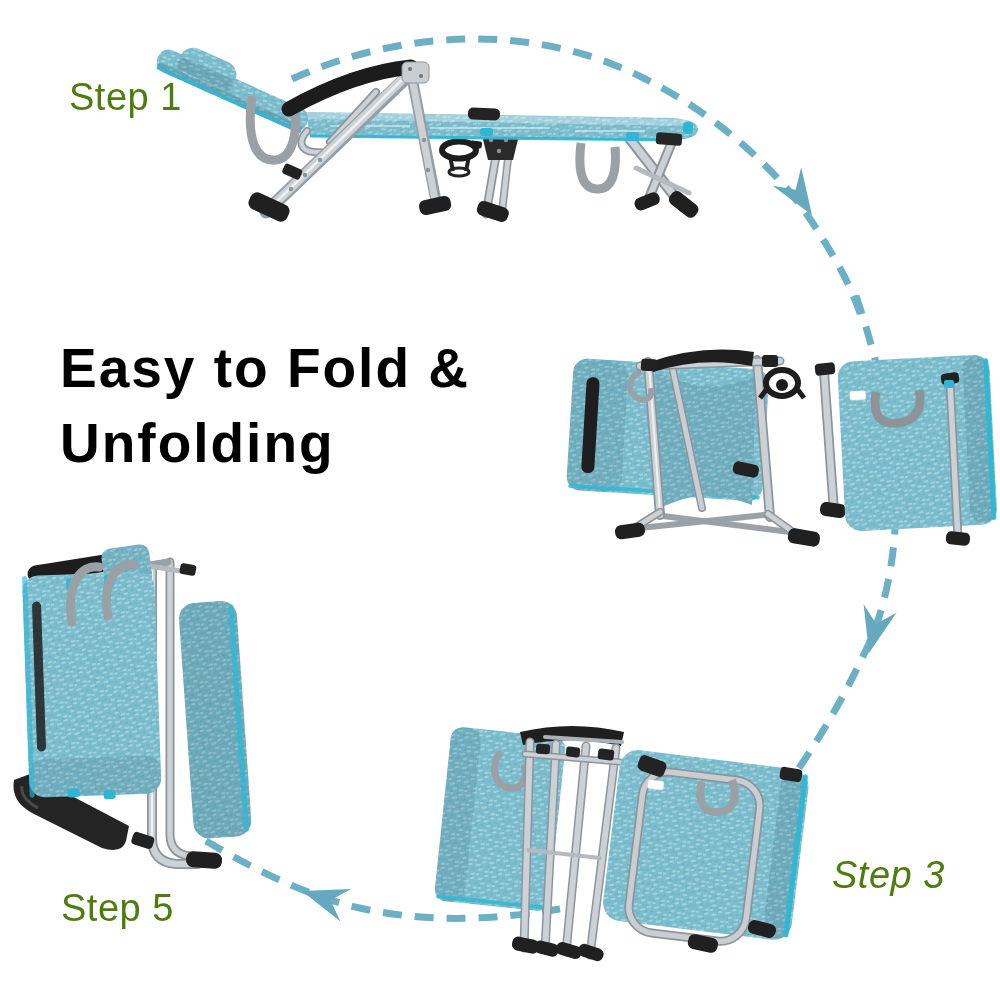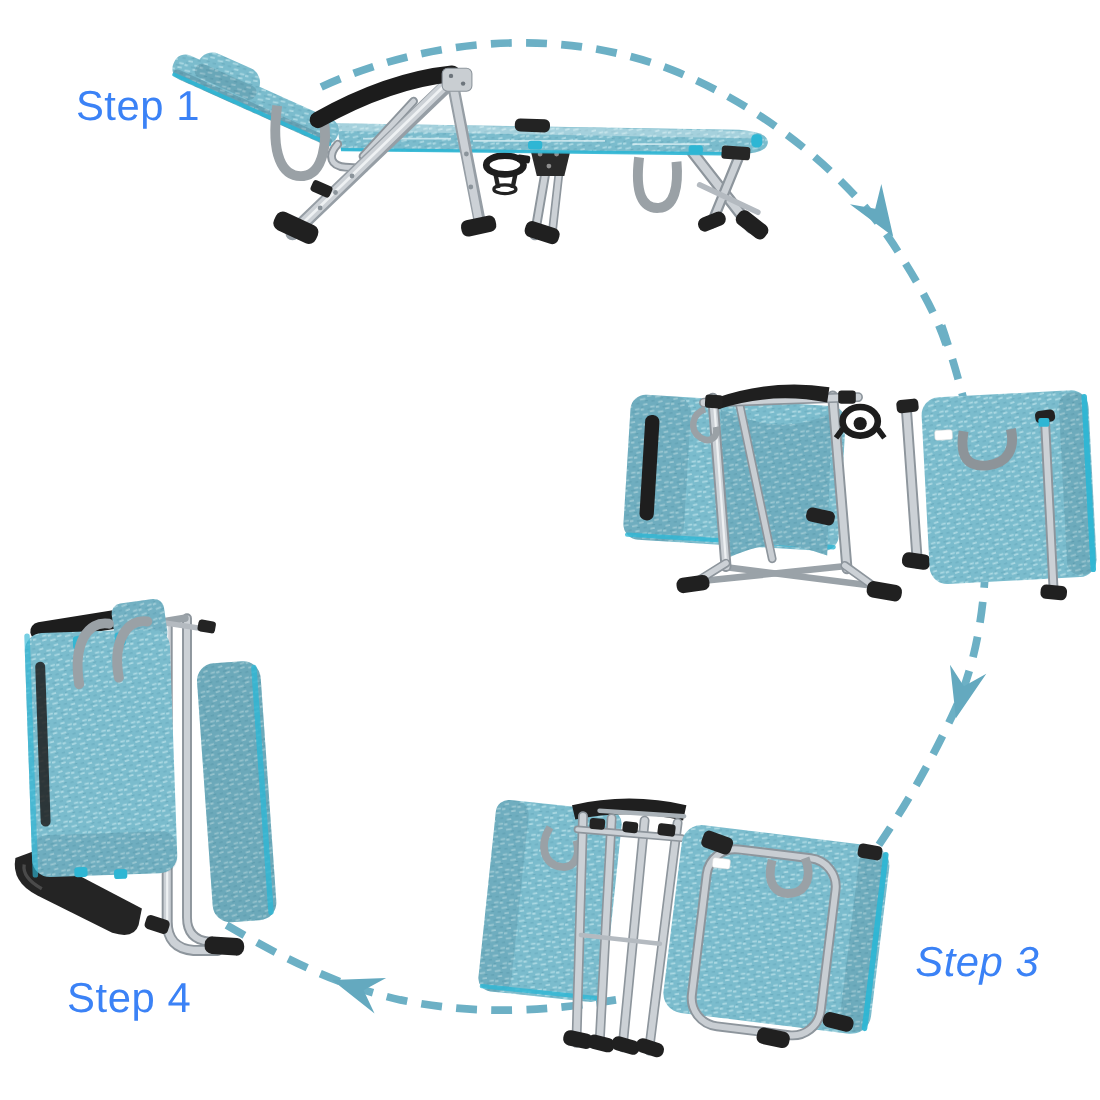--- a/index.html
+++ b/index.html
@@ -2,21 +2,21 @@
 <html><head>
 <meta charset="utf-8">
 <style>
   html,body{margin:0;padding:0;background:#ffffff;}
   #stage{
     position:relative;width:1000px;height:1000px;background:#ffffff;overflow:hidden;
     font-family:"Liberation Sans", sans-serif;
   }
   #art{position:absolute;left:0;top:0;}
   .step-label{
-    position:absolute;font-size:38px;line-height:1.1;color:#3b82f6;
+    position:absolute;font-size:38px;line-height:1.1;color:#4d7c0f;
     letter-spacing:0.5px;white-space:nowrap;
   }
   .headline{
     position:absolute;left:60px;top:331px;color:#000;
     font-size:55px;font-weight:700;line-height:75px;letter-spacing:2px;
     white-space:nowrap;
   }
   #step1{left:69px;top:77px;}
   #step2{left:884px;top:259px;}
   #step3{left:832px;top:855px;font-style:italic;}
@@ -282,16 +282,20 @@
     </g>
 
     <path d="M 72 622 C 66 585 80 564 99 567" stroke="#9aa1a6" stroke-width="9" fill="none" stroke-linecap="round"></path>
     <path d="M 108 616 C 102 582 116 562 134 565" stroke="#9aa1a6" stroke-width="9" fill="none" stroke-linecap="round"></path>
 
     <rect x="186" y="852" width="36" height="16" rx="7" fill="#202020" transform="rotate(4 204 860)"></rect>
     <rect x="132" y="834" width="22" height="13" rx="4" fill="#222" transform="rotate(18 143 840)"></rect>
   </g>
 </svg>
 
+  <div class="headline">
+    <div>Easy to Fold &amp;</div>
+    <div>Unfolding</div>
+  </div>
   <div id="step1" class="step-label">Step 1</div>
   <div id="step3" class="step-label">Step 3</div>
-  <div id="step4" class="step-label">Step 4</div>
+  <div id="step4" class="step-label">Step 5</div>
 </div>
 
 </body></html>

